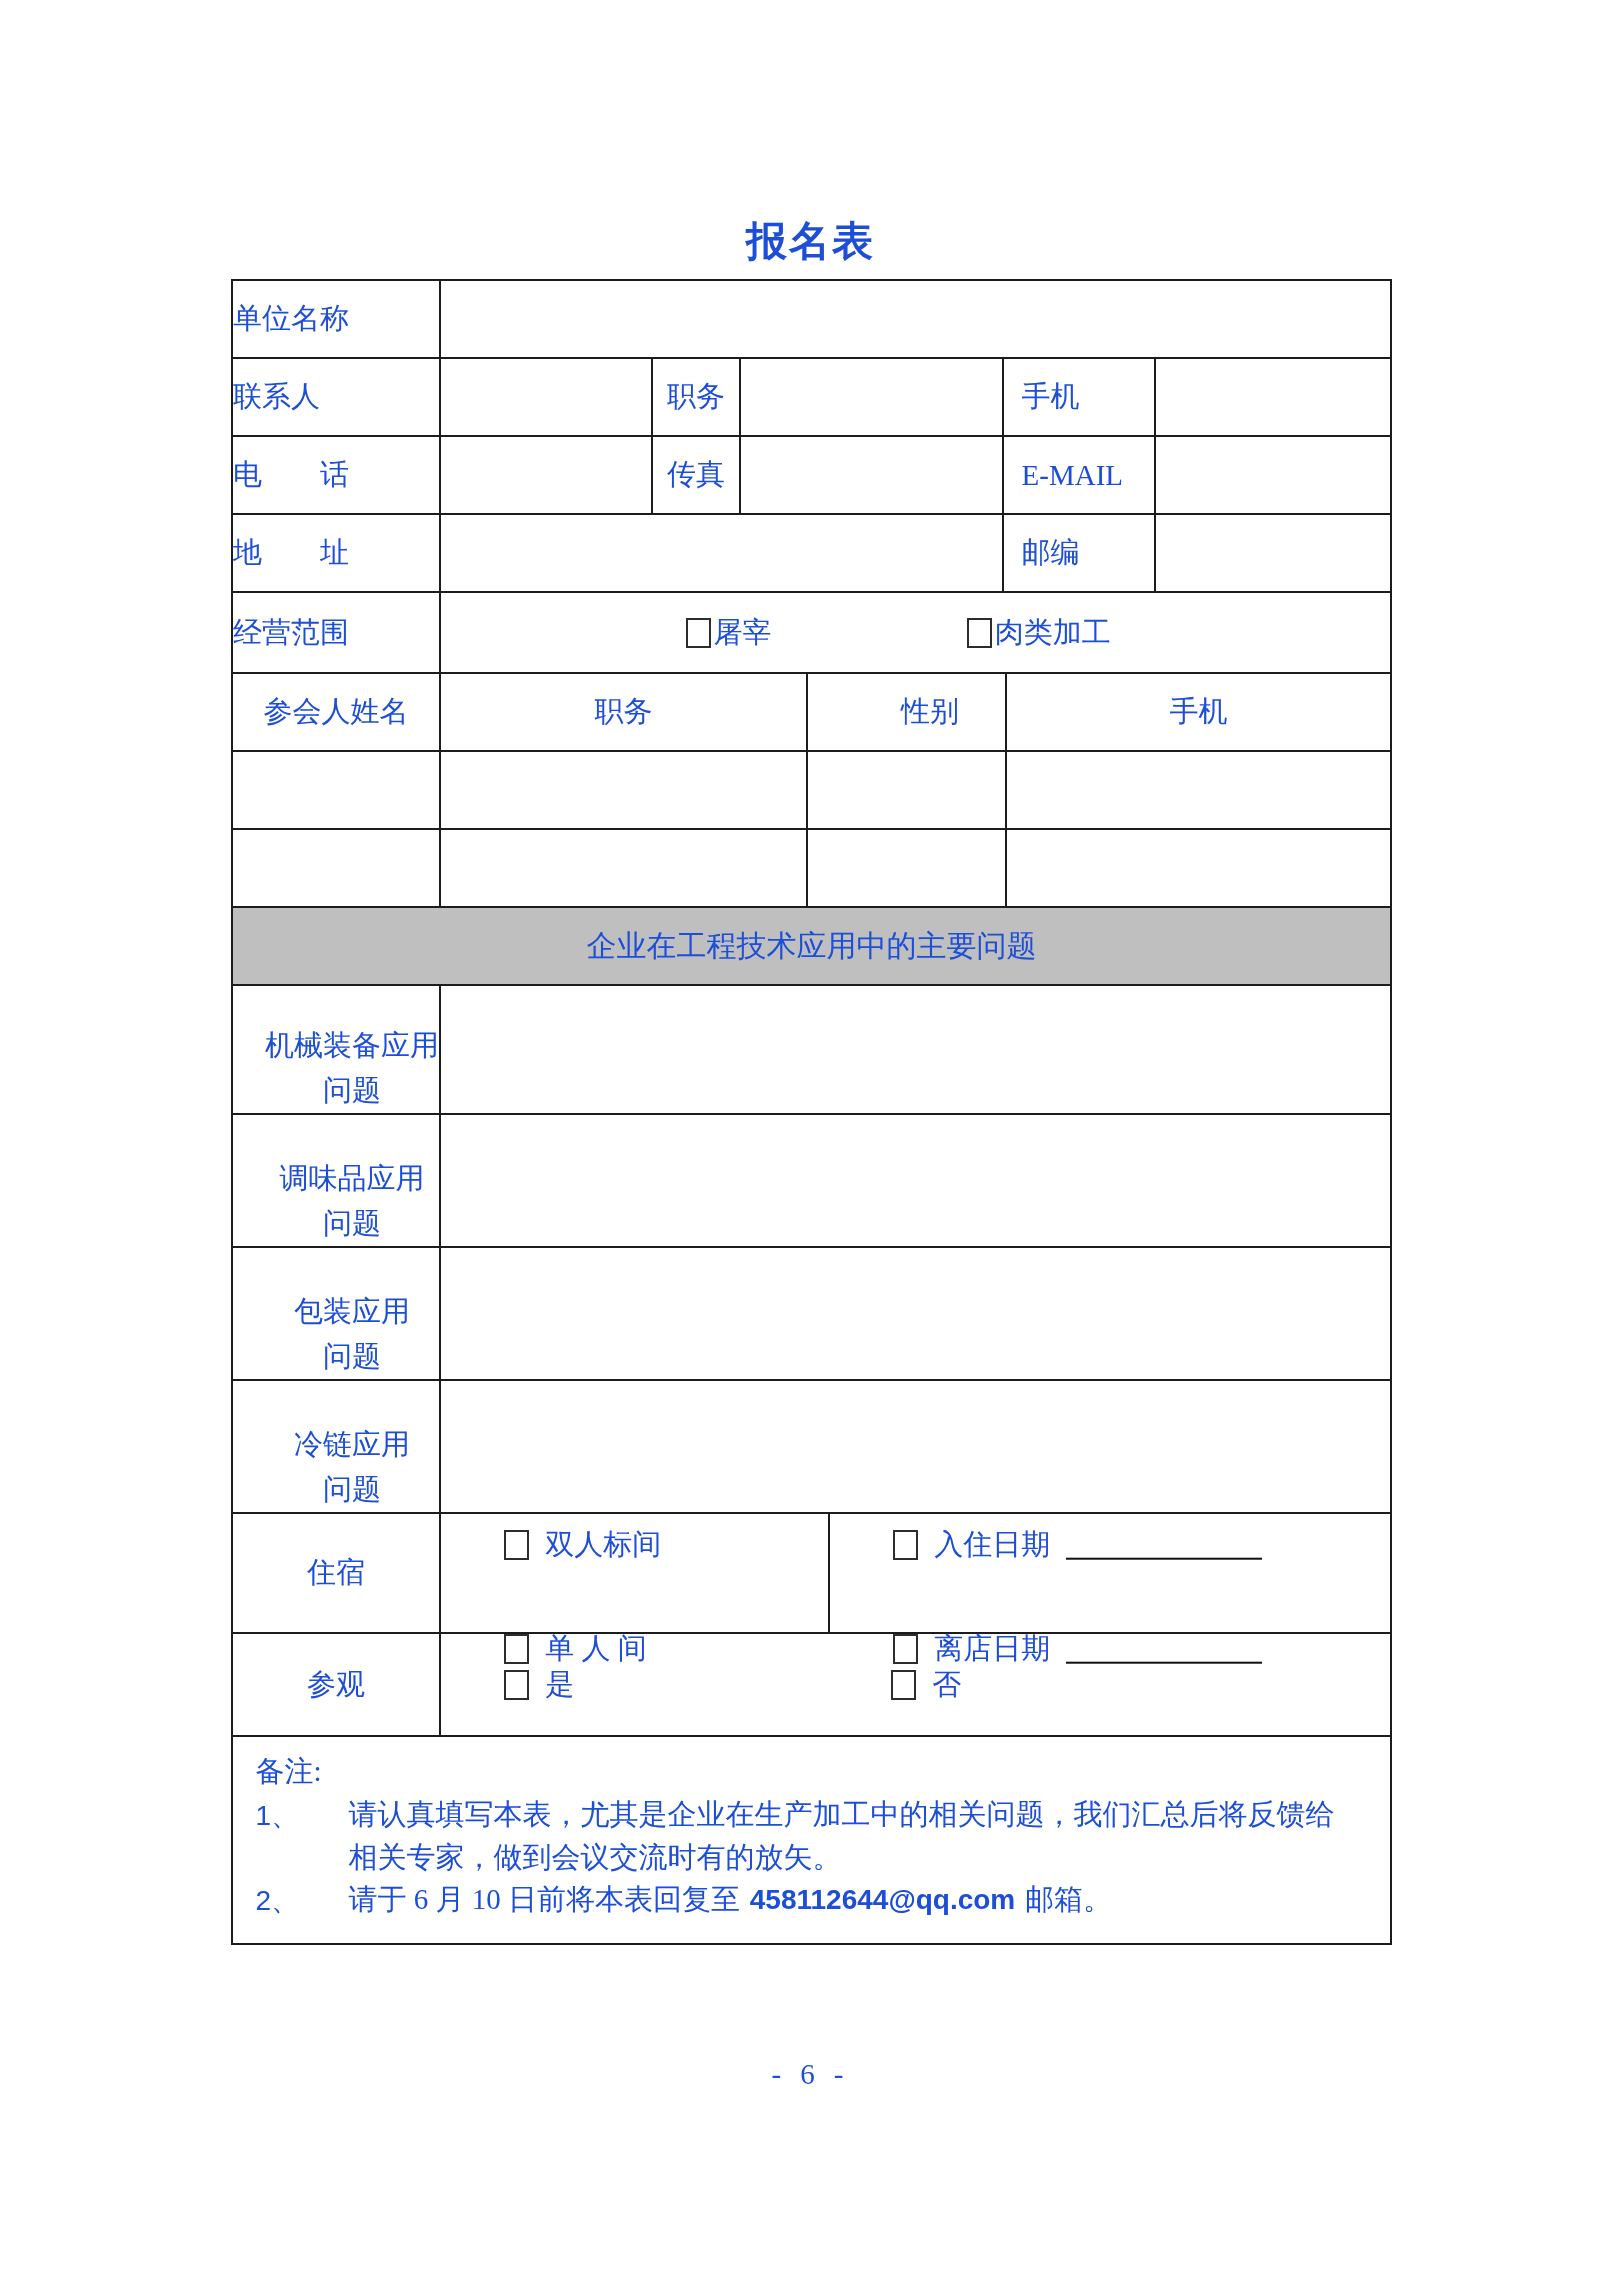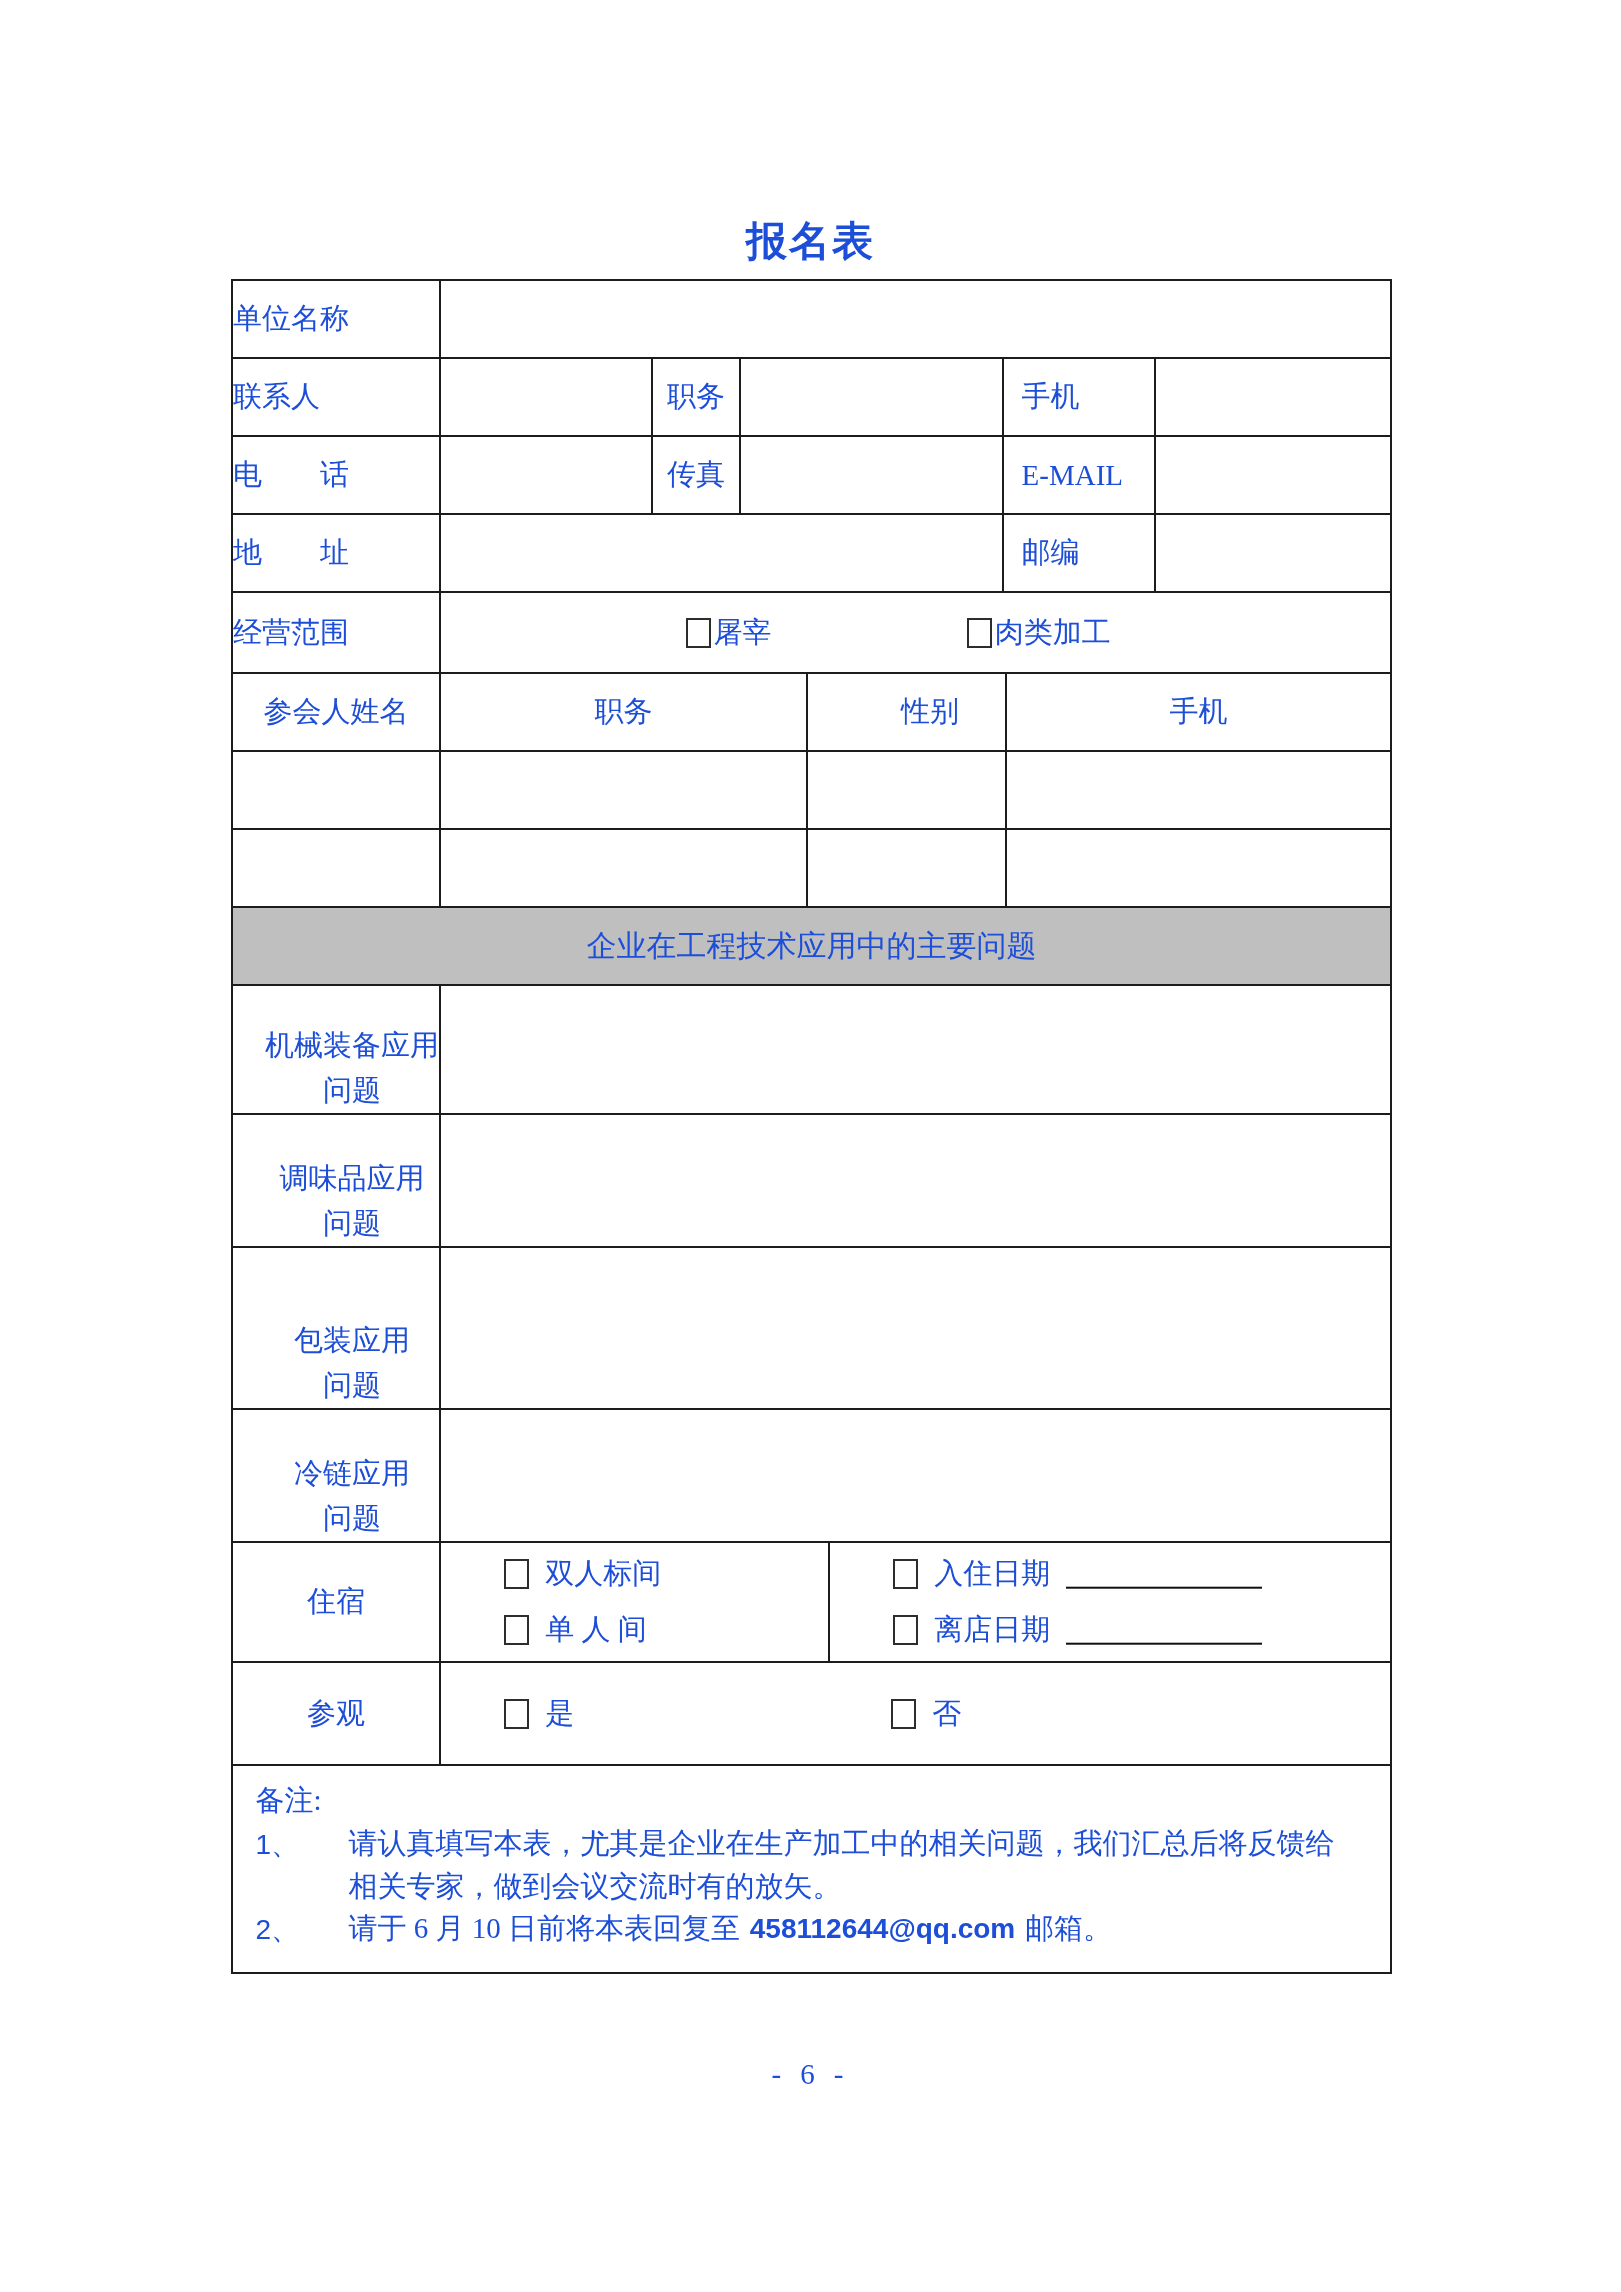--- a/index.html
+++ b/index.html
@@ -56,21 +56,21 @@
 
   .scope-cell { display:flex; align-items:center; font-size:29px; padding-left:245px; }
   .scope-opt { display:flex; align-items:center; }
   .scope-opt + .scope-opt { margin-left:196px; }
   .scope-opt .cb { margin-right:2.9px; }
 
   .opt-col {
     display:flex; flex-direction:column; justify-content:center;
     gap:16.7px; font-size:29px; padding-left:63px;
   }
-  .opt-line { display:flex; align-items:center; white-space:pre; }
+  .opt-line { display:flex; align-items:center; white-space:pre;margin-top:48px; }
   .opt-line .cb { margin-right:16.7px; }
   .blank-line {
     display:inline-block; width:196px; height:0;
     border-bottom:2.9px solid #101010;
     margin-left:15.7px; transform:translateY(13.7px);
   }
 
   .visit-cell { display:flex; align-items:center; font-size:29px; padding-left:63px; }
   .visit-opt { display:flex; align-items:center; }
   .visit-opt .cb { margin-right:16.7px; }
@@ -174,21 +174,21 @@
     </div>
 
     <div class="trow" style="height:133px">
       <div class="tcell f212 plabel">
         <div>调味品应用</div>
         <div>问题</div>
       </div>
       <div class="tcell frest"></div>
     </div>
 
-    <div class="trow" style="height:162px">
+    <div class="trow" style="height:133px">
       <div class="tcell f212 plabel">
         <div>包装应用</div>
         <div>问题</div>
       </div>
       <div class="tcell frest"></div>
     </div>
 
     <div class="trow" style="height:133px">
       <div class="tcell f212 plabel">
         <div>冷链应用</div>

